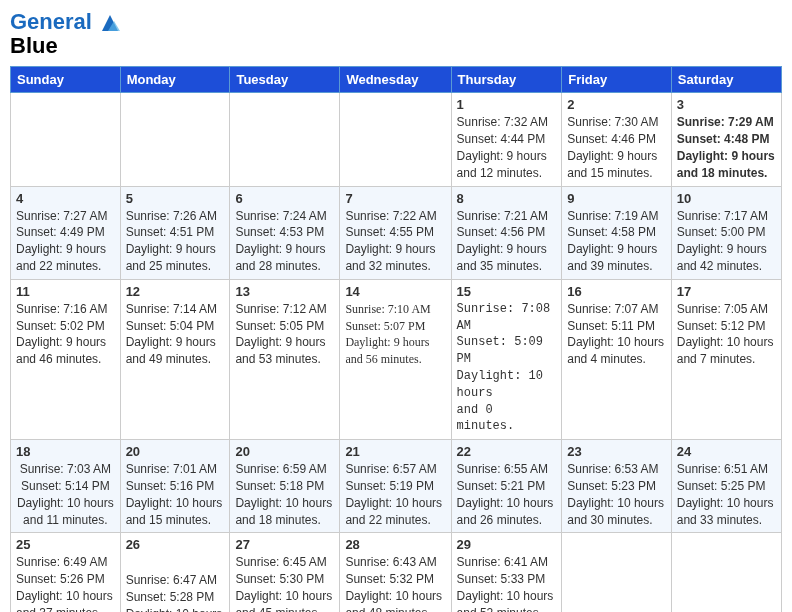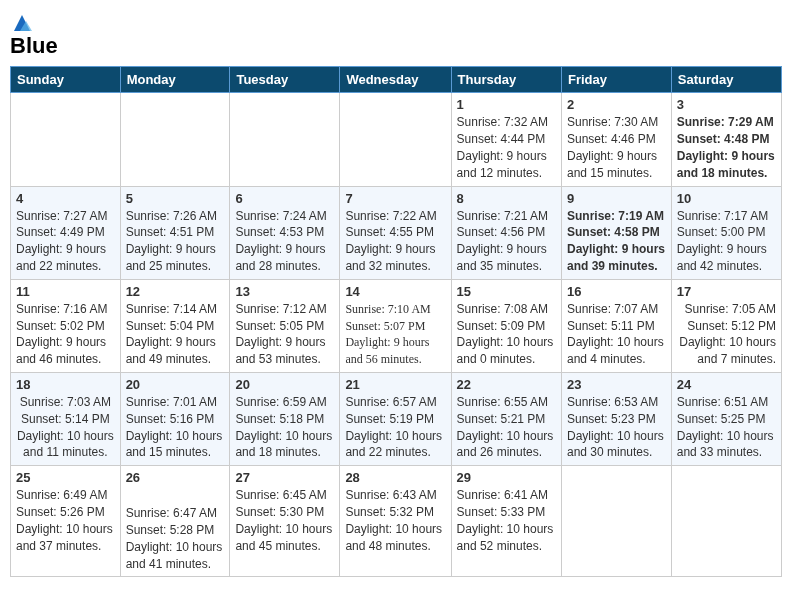--- a/index.html
+++ b/index.html
@@ -44,21 +44,21 @@
     }
     .location {
       font-size: 14px;
       color: #333;
     }
     table {
       width: 100%;
       border-collapse: collapse;
     }
     thead th {
-      background: #0c4a6e;
+      background: #1d4ed8;
       color: #fff;
       padding: 5px 6px;
       font-size: 13px;
       font-weight: bold;
       text-align: left;
       border: 1px solid #5a9ad4;
     }
     tbody td {
       border: 1px solid #ccc;
       vertical-align: top;
@@ -90,20 +90,21 @@
       background: #f2f7fd;
     }
   </style>
 </head>
 <body>
 
 <div class="header">
   <div class="logo">
     <div>
       <div class="logo-text">
+        <span>General</span>
         <svg class="logo-icon" viewBox="0 0 20 20" style="display:inline-block;vertical-align:middle;">
           <polygon points="2,18 10,2 18,18" fill="#1a6abf"></polygon>
           <polygon points="8,18 14,8 20,18" fill="#5ab4e8" opacity="0.7"></polygon>
         </svg>
         <br>
         <span style="color:#000000;">Blue</span>
       </div>
     </div>
   </div>
   <div class="title-block">
@@ -183,21 +184,21 @@
         </td>
         <td>
           <span class="day-number">8</span>
           <div class="day-info" style="white-space: pre-line;">Sunrise: 7:21 AM
 Sunset: 4:56 PM
 Daylight: 9 hours
 and 35 minutes.</div>
         </td>
         <td>
           <span class="day-number">9</span>
-          <div class="day-info" style="white-space: pre-line; font-weight: bold;">Sunrise: 7:19 AM
+          <div class="day-info" style="white-space: pre-line;">Sunrise: 7:19 AM
 Sunset: 4:58 PM
 Daylight: 9 hours
 and 39 minutes.</div>
         </td>
         <td>
           <span class="day-number">10</span>
           <div class="day-info" style="white-space: pre-line;">Sunrise: 7:17 AM
 Sunset: 5:00 PM
 Daylight: 9 hours
 and 42 minutes.</div>
@@ -227,35 +228,35 @@
         </td>
         <td>
           <span class="day-number">14</span>
           <div class="day-info" style="white-space: pre-line; font-family: Liberation Serif, serif;">Sunrise: 7:10 AM
 Sunset: 5:07 PM
 Daylight: 9 hours
 and 56 minutes.</div>
         </td>
         <td>
           <span class="day-number">15</span>
-          <div class="day-info" style="white-space: pre-line;">Sunrise: 7:08 AM
+          <div class="day-info" style="white-space: pre-line; font-family: Liberation Mono, monospace;">Sunrise: 7:08 AM
 Sunset: 5:09 PM
 Daylight: 10 hours
 and 0 minutes.</div>
         </td>
         <td>
           <span class="day-number">16</span>
           <div class="day-info" style="white-space: pre-line;">Sunrise: 7:07 AM
 Sunset: 5:11 PM
 Daylight: 10 hours
 and 4 minutes.</div>
         </td>
         <td>
           <span class="day-number">17</span>
-          <div class="day-info" style="white-space: pre-line; text-align: right;">Sunrise: 7:05 AM
+          <div class="day-info" style="white-space: pre-line;">Sunrise: 7:05 AM
 Sunset: 5:12 PM
 Daylight: 10 hours
 and 7 minutes.</div>
         </td>
       </tr>
       <tr>
         <td>
           <span class="day-number">18</span>
           <div class="day-info" style="white-space: pre-line; text-align: center;">Sunrise: 7:03 AM
 Sunset: 5:14 PM

